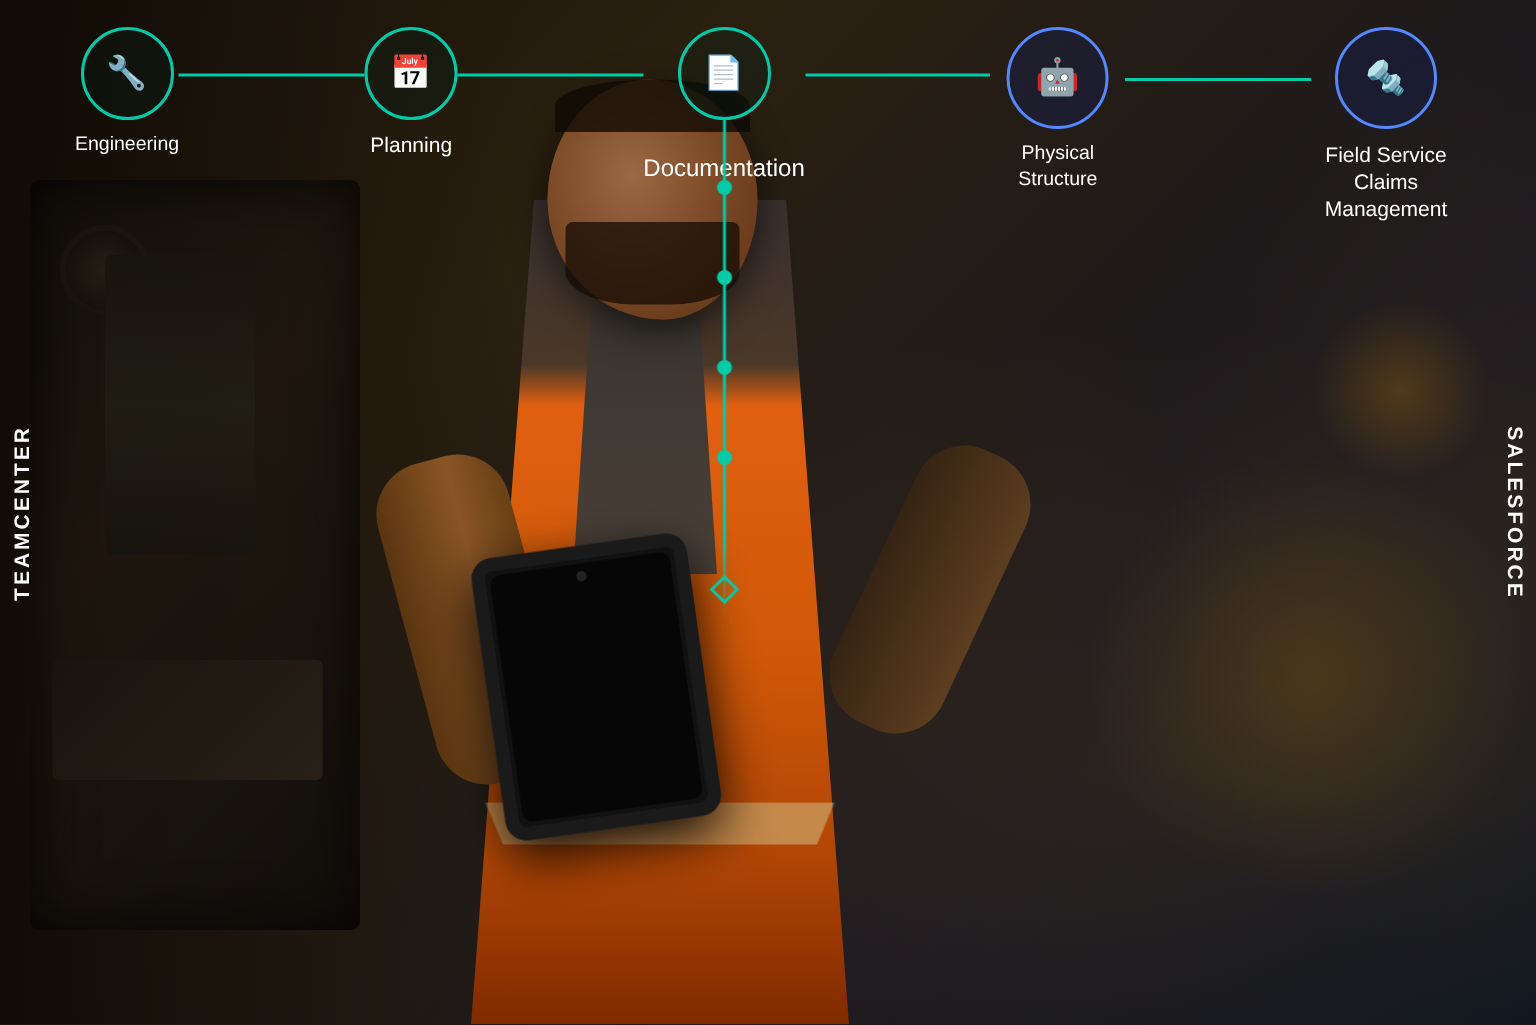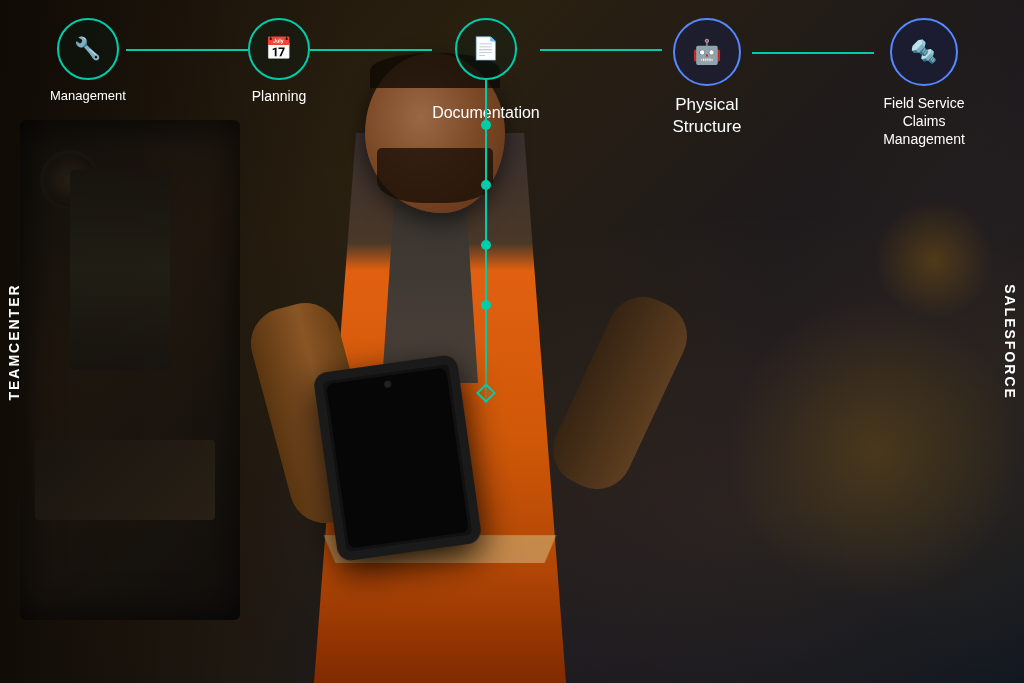--- a/index.html
+++ b/index.html
@@ -84,21 +84,21 @@
 <div class="side-label side-label-left" style="position:absolute;left:6px;top:50%;transform:translateY(-50%) rotate(180deg);writing-mode:vertical-rl;color:white;font-size:14px;font-weight:600;letter-spacing:2px;">Teamcenter</div>
 
 <div class="side-label side-label-right" style="position:absolute;right:6px;top:50%;transform:translateY(-50%);writing-mode:vertical-rl;color:white;font-size:14px;font-weight:600;letter-spacing:2px;">Salesforce</div>
 
 <div style="position:absolute;top:0;left:50px;right:50px;height:160px;display:flex;align-items:flex-start;padding-top:18px;">
 
   <div style="display:flex;flex-direction:column;align-items:center;flex:0 0 auto;">
     <div style="width:62px;height:62px;border-radius:50%;border:2px solid #00ccaa;display:flex;align-items:center;justify-content:center;background:rgba(0,30,25,0.25);position:relative;z-index:2;">
       <span style="font-size:22px;line-height:1;">🔧</span>
     </div>
-    <div style="color:white;font-size:13px;font-weight:500;text-align:center;margin-top:8px;">Management</div>
+    <div style="color:white;font-size:13px;font-weight:500;text-align:center;margin-top:8px;">Engineering</div>
   </div>
 
   <div style="flex:1;height:2px;background:#00ccaa;margin-top:31px;min-width:25px;position:relative;z-index:1;"></div>
 
   <div style="display:flex;flex-direction:column;align-items:center;flex:0 0 auto;">
     <div style="width:62px;height:62px;border-radius:50%;border:2px solid #00ccaa;display:flex;align-items:center;justify-content:center;background:rgba(0,30,25,0.25);position:relative;z-index:2;">
       <span style="font-size:22px;line-height:1;">📅</span>
     </div>
     <div style="color:white;font-size:14px;font-weight:500;text-align:center;margin-top:8px;">Planning</div>
   </div>
@@ -123,21 +123,21 @@
       </div>
     </div>
   </div>
 
   <div style="flex:1;height:2px;background:#00ccaa;margin-top:31px;min-width:30px;position:relative;z-index:1;"></div>
 
   <div style="display:flex;flex-direction:column;align-items:center;flex:0 0 auto;">
     <div style="width:68px;height:68px;border-radius:50%;border:2px solid #5588ff;display:flex;align-items:center;justify-content:center;background:rgba(20,30,80,0.4);position:relative;z-index:2;">
       <span style="font-size:24px;line-height:1;">🤖</span>
     </div>
-    <div style="color:white;font-size:17px;font-weight:500;text-align:center;margin-top:8px;max-width:90px;line-height:1.3;">Physical Structure</div>
+    <div style="color:white;font-size:13px;font-weight:500;text-align:center;margin-top:8px;max-width:90px;line-height:1.3;">Physical Structure</div>
   </div>
 
   <div style="flex:1;height:2px;background:#00ccaa;margin-top:34px;min-width:20px;position:relative;z-index:1;"></div>
 
   <div style="display:flex;flex-direction:column;align-items:center;flex:0 0 auto;">
     <div style="width:68px;height:68px;border-radius:50%;border:2px solid #5588ff;display:flex;align-items:center;justify-content:center;background:rgba(20,30,80,0.4);position:relative;z-index:2;">
       <span style="font-size:22px;line-height:1;">🔩</span>
     </div>
     <div style="color:white;font-size:14px;font-weight:500;text-align:center;margin-top:8px;max-width:100px;line-height:1.3;">Field Service Claims Management</div>
   </div>

